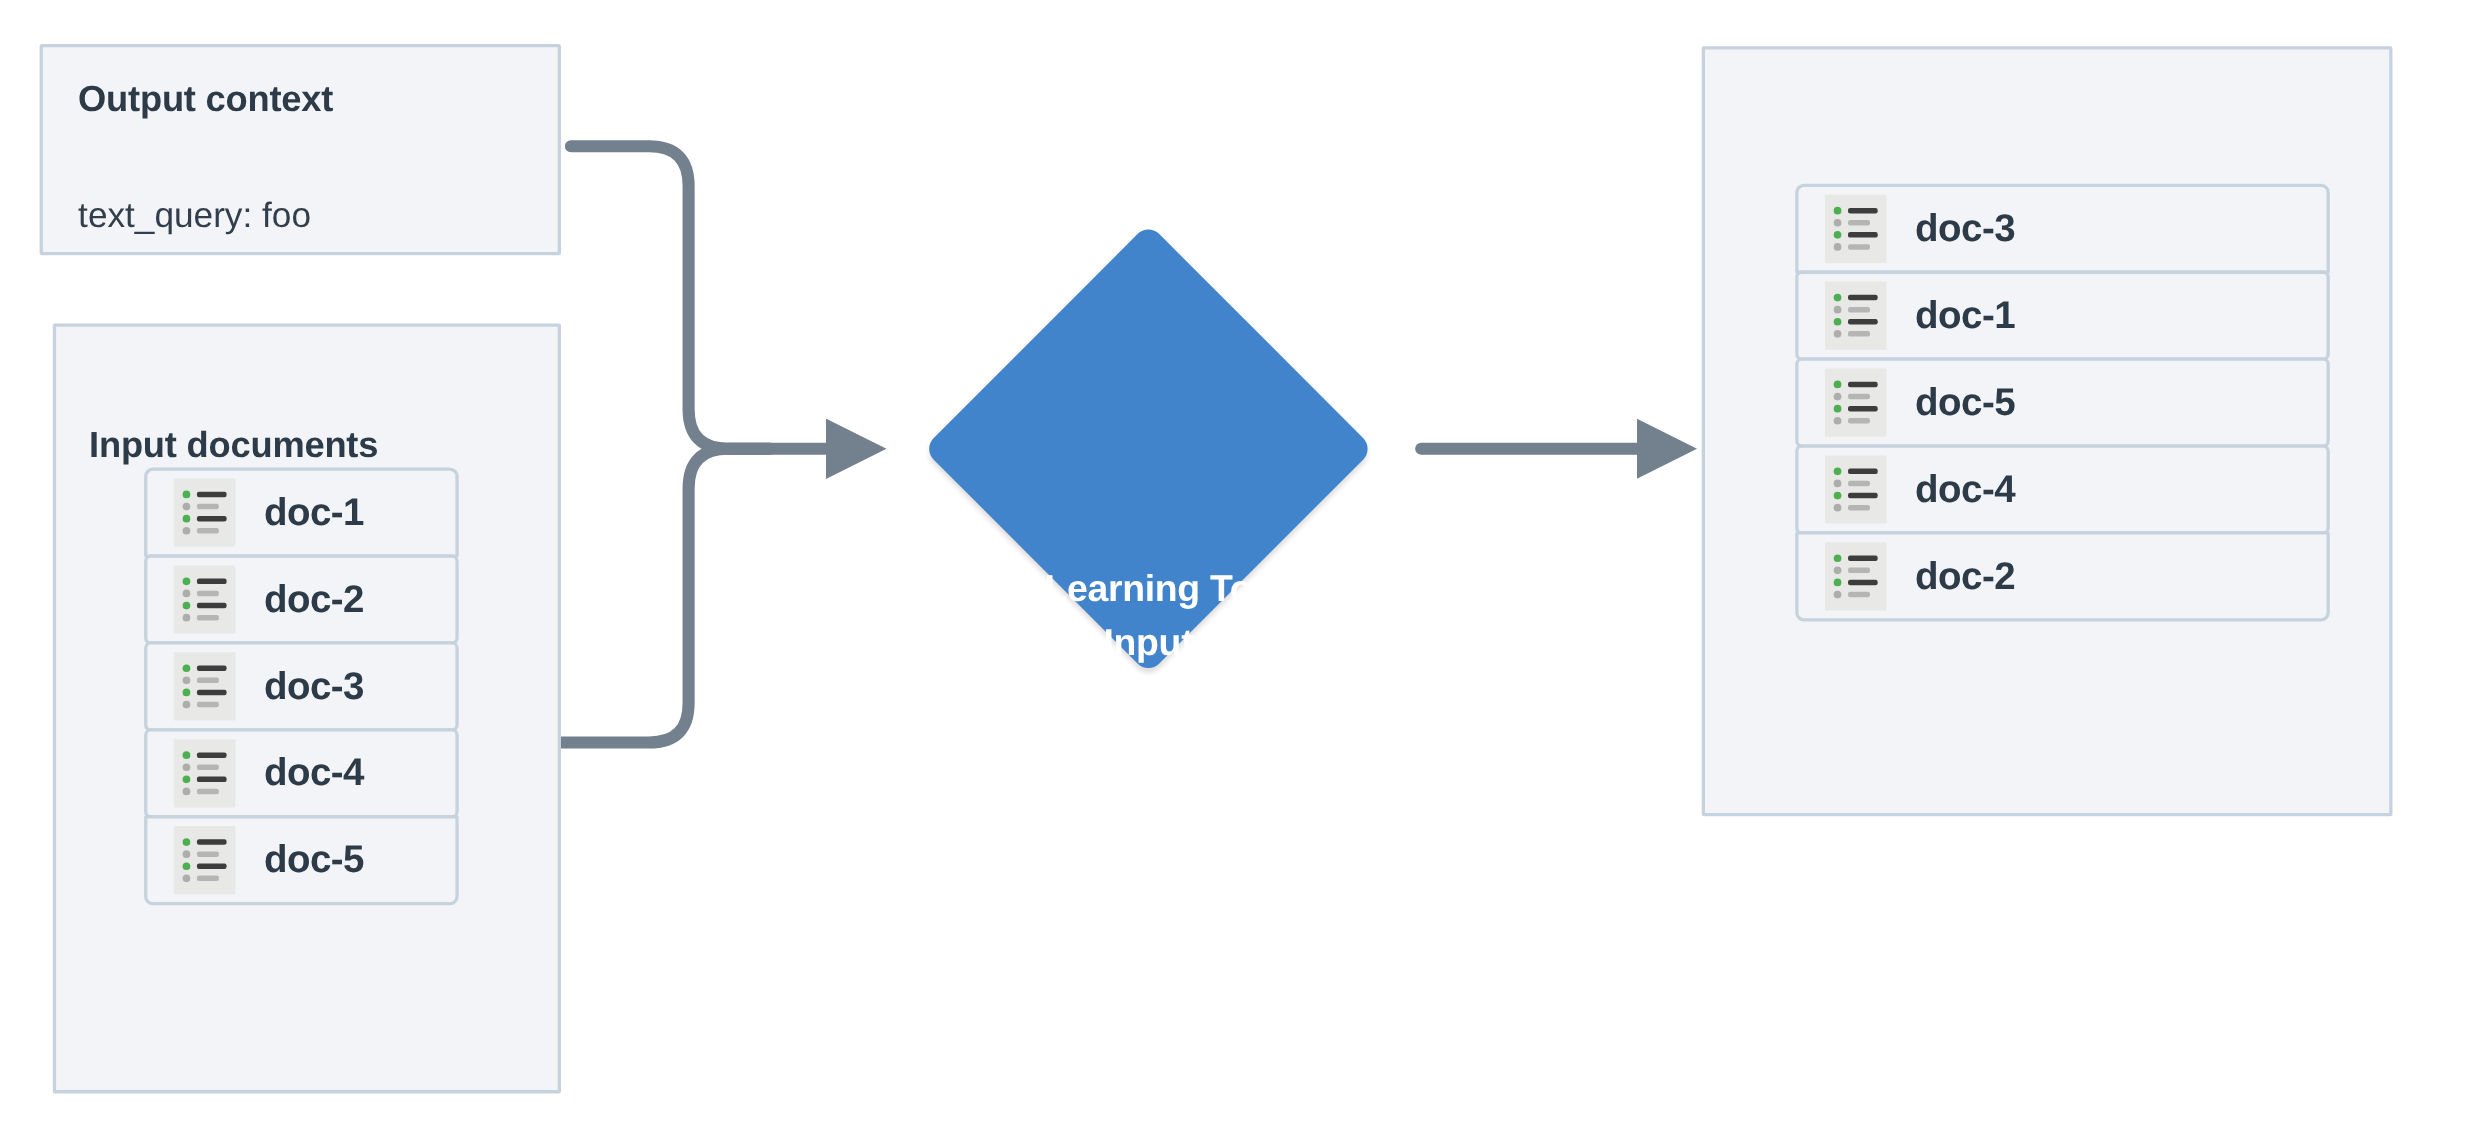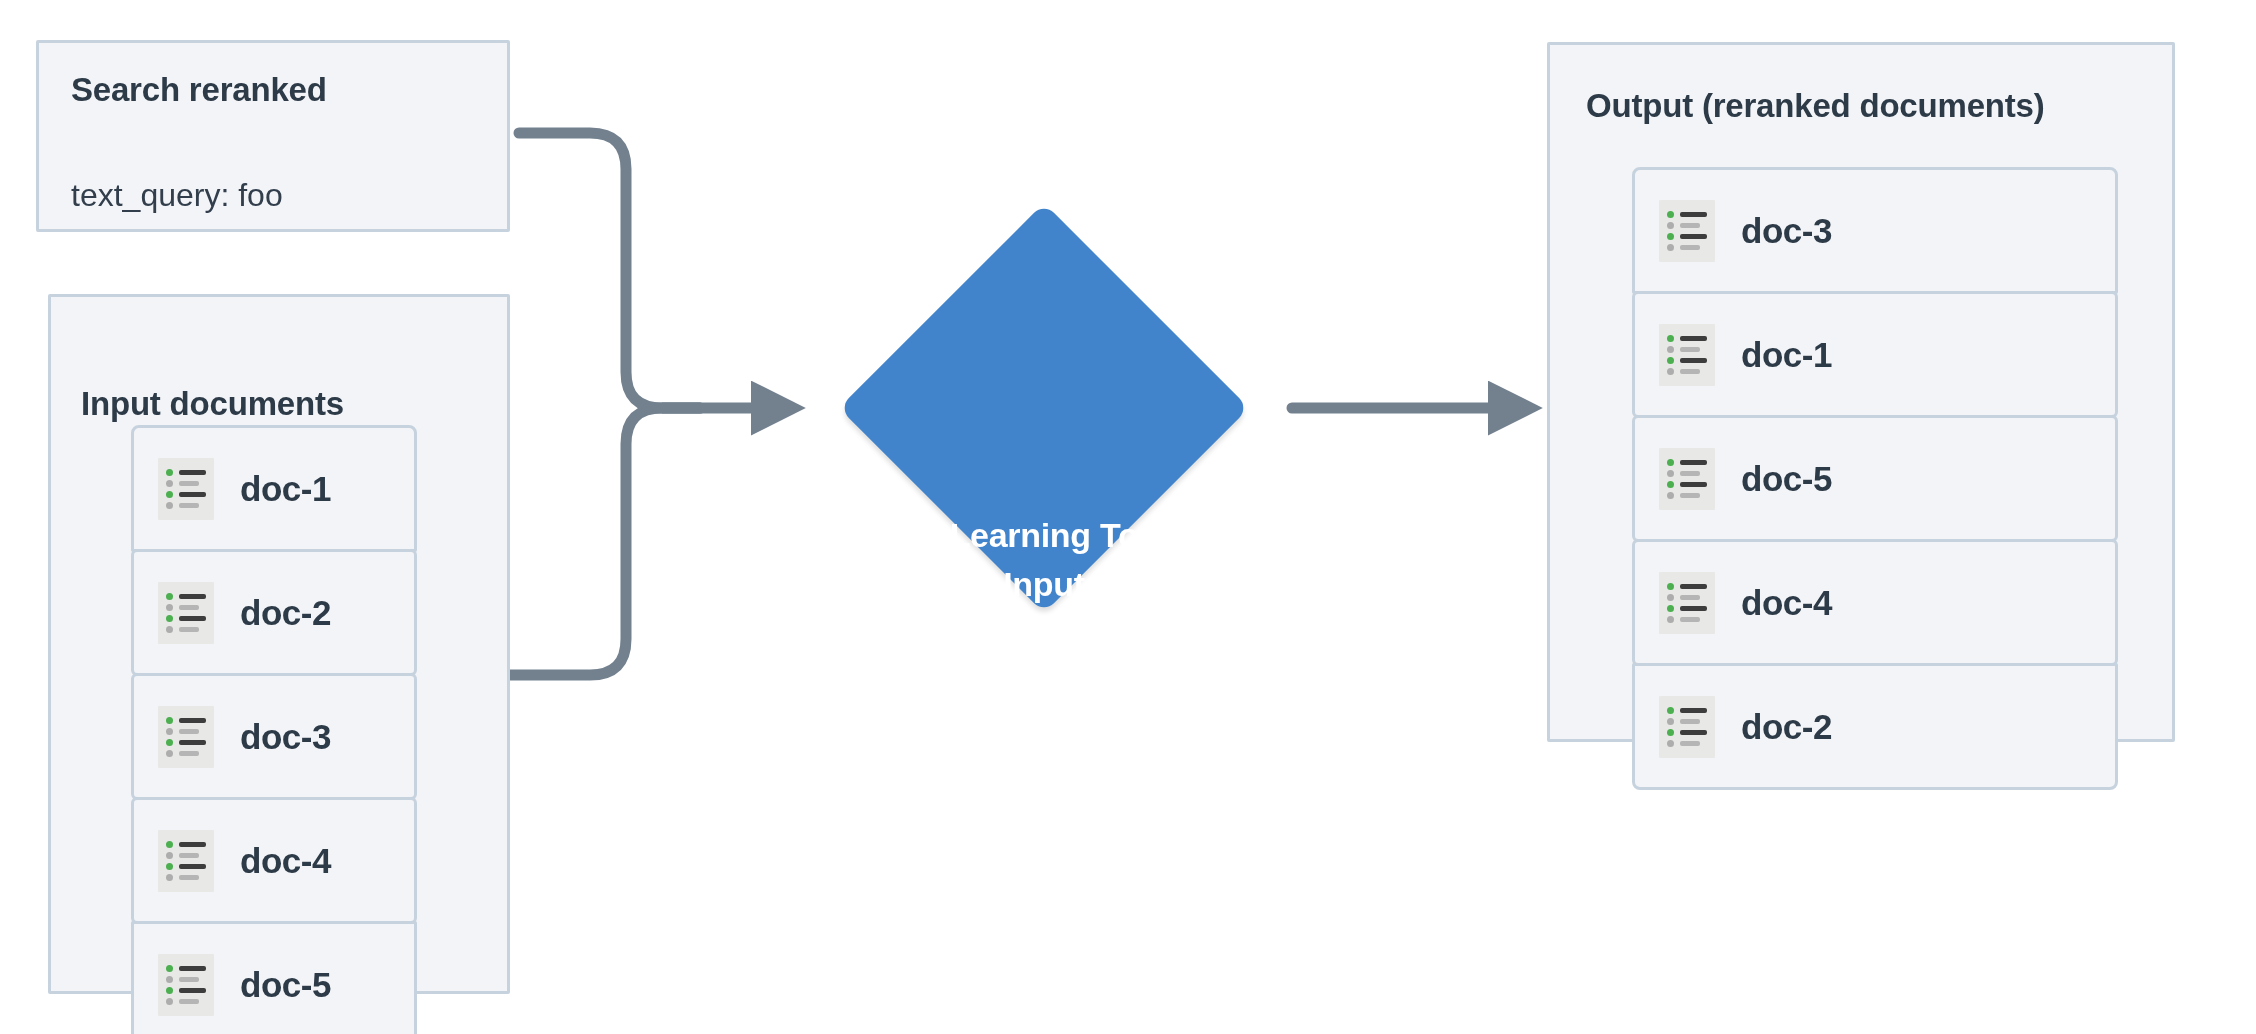--- a/index.html
+++ b/index.html
@@ -100,21 +100,21 @@
     left: 82px;
     top: 122px;
     width: 486px;
   }
 
   
   .doc-stack { display: flex; flex-direction: column; }
   .doc-row {
     display: flex;
     align-items: center;
-    height: 127px;
+    height: 82px;
     box-sizing: border-box;
     background: #f2f4f7;
     border: 3px solid #c6d2de;
     border-radius: 6px;
     margin-bottom: -3px;
     padding-left: 24px;
   }
   .doc-row:first-child { border-radius: 8px 8px 2px 2px; }
   .doc-row:last-child { border-radius: 2px 2px 8px 8px; margin-bottom: 0; }
 
@@ -212,21 +212,21 @@
     <path d="M 519 133 L 590 133 Q 626 133 626 169 L 626 372 Q 626 408 662 408 L 700 408" fill="none" stroke="#73818f" stroke-width="11" stroke-linecap="round"></path>
 
     <path d="M 505 675 L 590 675 Q 626 675 626 639 L 626 444 Q 626 408 662 408 L 700 408" fill="none" stroke="#73818f" stroke-width="11" stroke-linecap="round"></path>
 
     <path d="M 662 408 L 775 408" fill="none" stroke="#73818f" stroke-width="11" marker-end="url(#arrowhead)"></path>
 
     <path d="M 1292 408 L 1512 408" fill="none" stroke="#73818f" stroke-width="11" stroke-linecap="round" marker-end="url(#arrowhead)"></path>
   </svg>
 
   <div class="panel" id="search-context">
-    <div class="panel-title">Search reranked</div>
+    <div class="panel-title">Output context</div>
     <div class="ctx-line">text_query: foo</div>
   </div>
 
   <div class="panel" id="input-documents">
     <div class="panel-title">Input documents</div>
     <div class="doc-stack">
 
       <div class="doc-row">
         <span class="doc-icon">
           <span class="ic-row">
@@ -342,21 +342,20 @@
 
   <div id="ltr-diamond">
     <div class="dia-shape"></div>
     <div class="dia-label">
       <span>Learning To</span>
       <span>Input</span>
     </div>
   </div>
 
   <div class="panel" id="output-panel">
-    <div class="panel-title">Output (reranked documents)</div>
     <div class="doc-stack">
 
       <div class="doc-row">
         <span class="doc-icon">
           <span class="ic-row">
               <span class="ic-dot green"></span>
               <span class="ic-bar dark"></span>
             </span>
           <span class="ic-row">
               <span class="ic-dot gray"></span>

